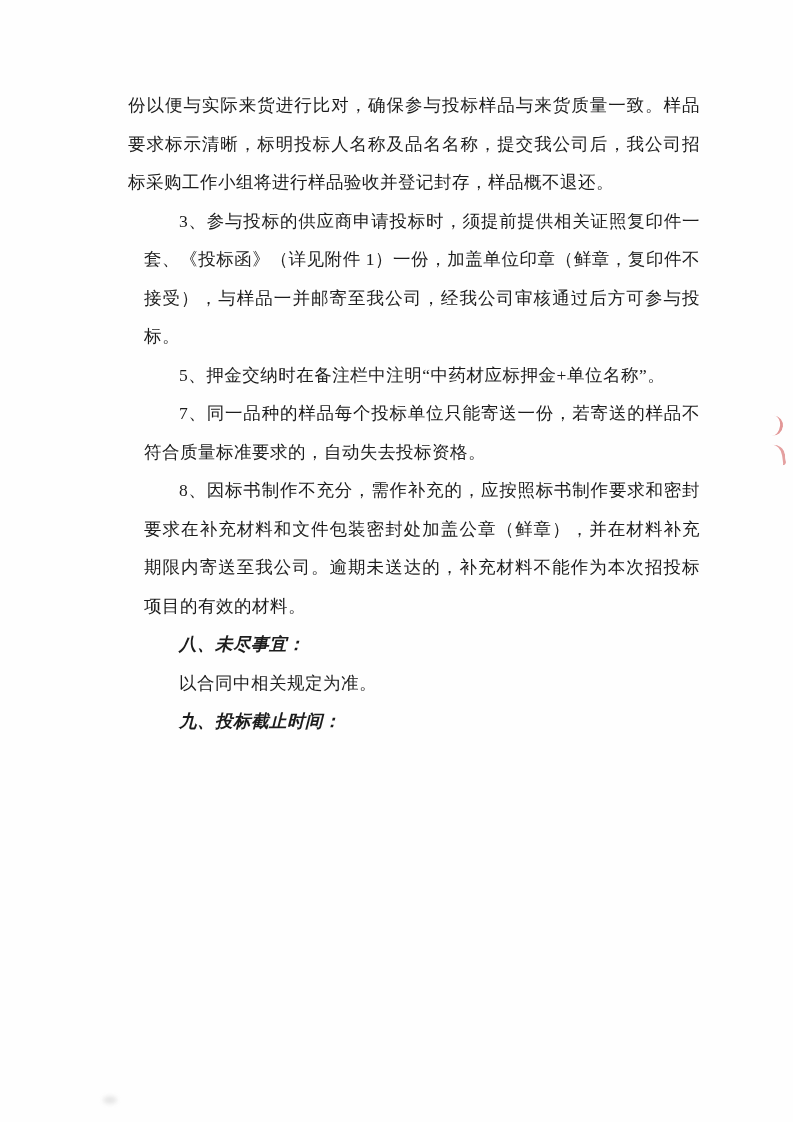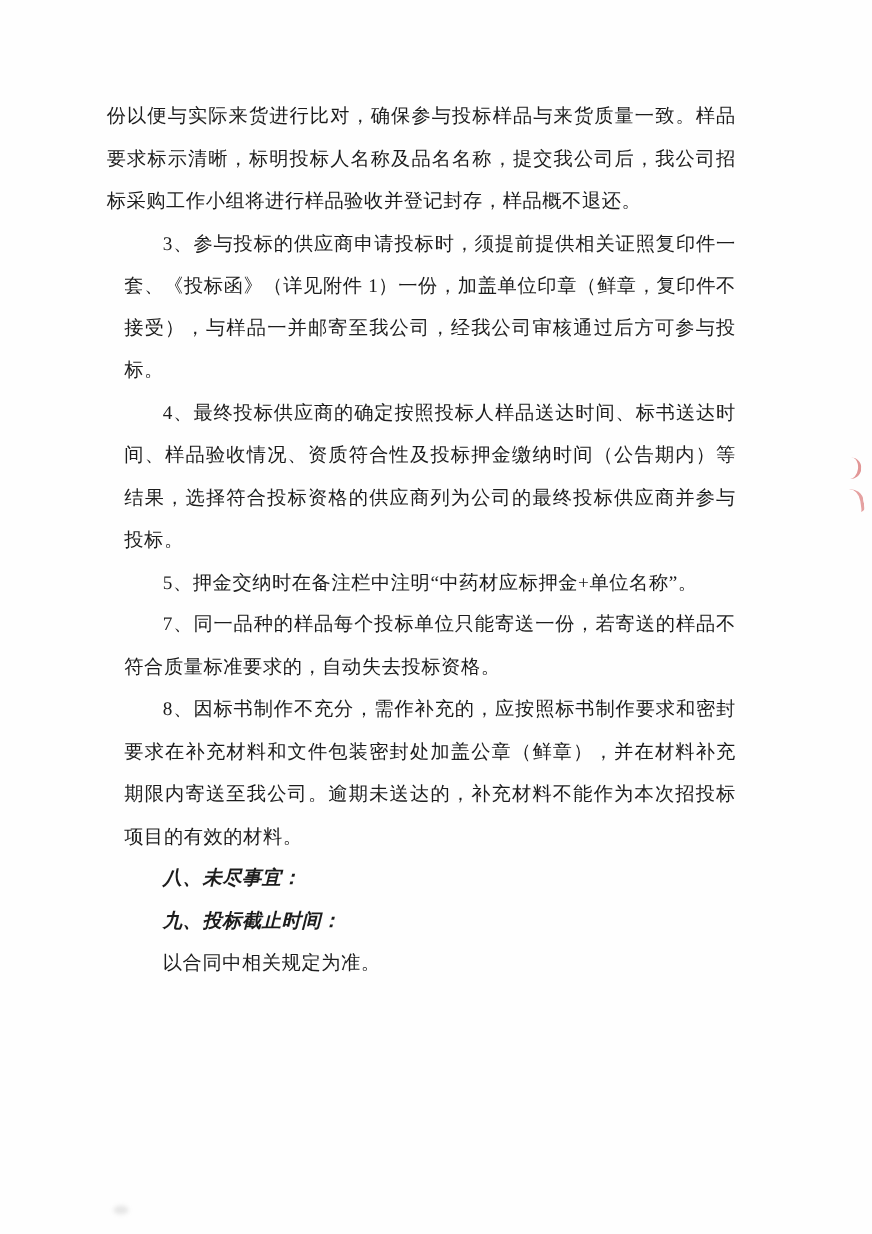--- a/index.html
+++ b/index.html
@@ -12,21 +12,21 @@
     width: 793px;
     height: 1122px;
     margin: 0 auto;
     background: #fefefe;
     overflow: hidden;
     font-family: "Liberation Serif", "DejaVu Serif", serif;
     color: #1c1c1c;
   }
   .content {
     position: absolute;
-    left: 97px;
+    left: 128px;
     top: 86px;
     width: 572px;
   }
   .para {
     margin: 0;
     font-size: 17.5px;
     line-height: 38.5px;
     text-align: justify;
     letter-spacing: 0.5px;
   }
@@ -75,24 +75,23 @@
     filter: blur(2px);
   }
 </style>
 </head>
 <body>
 
 <div class="page" style="background: rgb(254, 254, 254); color: rgb(28, 28, 28);">
   <div class="content" id="paragraphs-container">
       <p class="para">份以便与实际来货进行比对，确保参与投标样品与来货质量一致。样品要求标示清晰，标明投标人名称及品名名称，提交我公司后，我公司招标采购工作小组将进行样品验收并登记封存，样品概不退还。</p>
       <p class="para indent">3、参与投标的供应商申请投标时，须提前提供相关证照复印件一套、《投标函》（详见附件 1）一份，加盖单位印章（鲜章，复印件不接受），与样品一并邮寄至我公司，经我公司审核通过后方可参与投标。</p>
-      <p class="para indent">4、最终投标供应商的确定按照投标人样品送达时间、标书送达时间、样品验收情况、资质符合性及投标押金缴纳时间（公告期内）等结果，选择符合投标资格的供应商列为公司的最终投标供应商并参与投标。</p>
       <p class="para indent">5、押金交纳时在备注栏中注明“中药材应标押金+单位名称”。</p>
       <p class="para indent">7、同一品种的样品每个投标单位只能寄送一份，若寄送的样品不符合质量标准要求的，自动失去投标资格。</p>
       <p class="para indent">8、因标书制作不充分，需作补充的，应按照标书制作要求和密封要求在补充材料和文件包装密封处加盖公章（鲜章），并在材料补充期限内寄送至我公司。逾期未送达的，补充材料不能作为本次招投标项目的有效的材料。</p>
       <p class="para indent bold">八、未尽事宜：</p>
+      <p class="para indent">以合同中相关规定为准。</p>
       <p class="para indent bold">九、投标截止时间：</p>
-      <p class="para indent">以合同中相关规定为准。</p>
     </div>
   <div class="red-mark red-mark-1" style="border-color: rgb(204, 68, 68);"></div>
   <div class="red-mark red-mark-2" style="border-color: rgb(204, 68, 68);"></div>
   <div class="scan-artifact"></div>
 </div>
 
 </body></html>

